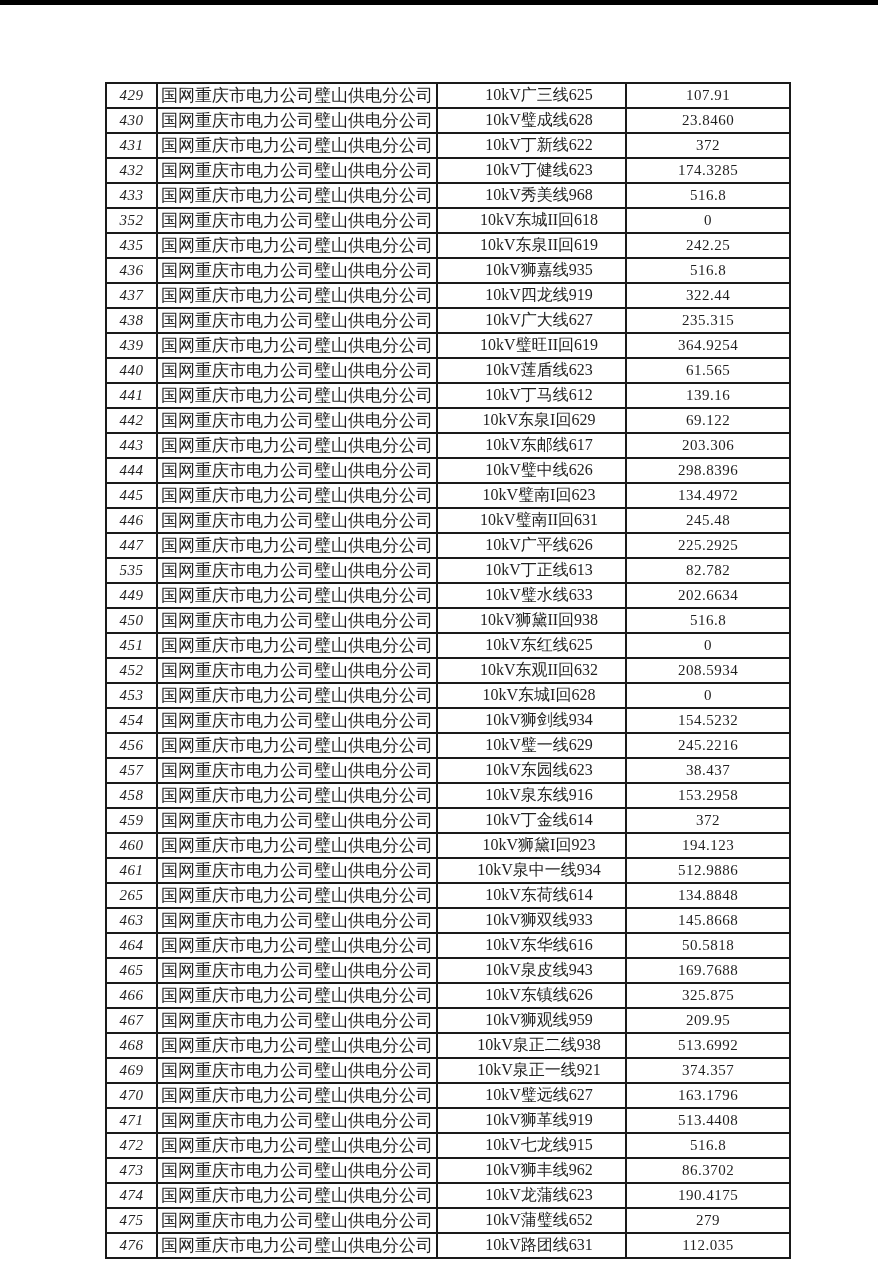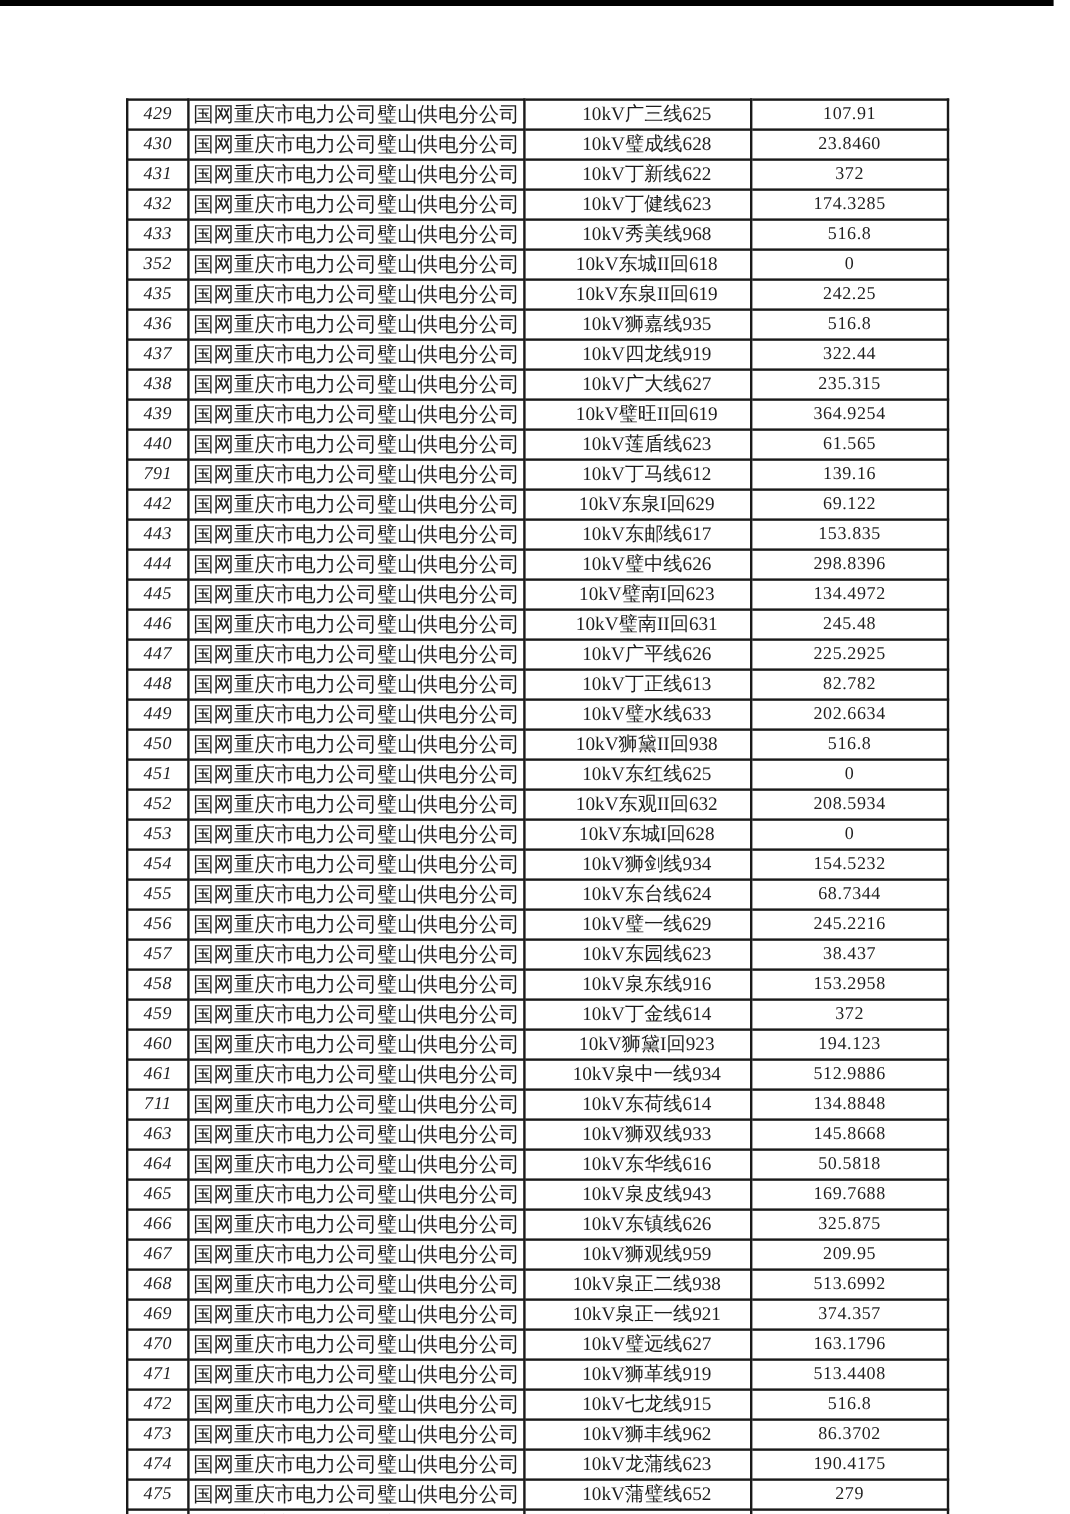--- a/index.html
+++ b/index.html
@@ -129,36 +129,36 @@
     <td class="cell-line">10kV璧旺II回619</td>
     <td class="cell-val">364.9254</td>
   </tr>
       <tr>
     <td class="cell-no">440</td>
     <td class="cell-co">国网重庆市电力公司璧山供电分公司</td>
     <td class="cell-line">10kV莲盾线623</td>
     <td class="cell-val">61.565</td>
   </tr>
       <tr>
-    <td class="cell-no">791</td>
+    <td class="cell-no">441</td>
     <td class="cell-co">国网重庆市电力公司璧山供电分公司</td>
     <td class="cell-line">10kV丁马线612</td>
     <td class="cell-val">139.16</td>
   </tr>
       <tr>
     <td class="cell-no">442</td>
     <td class="cell-co">国网重庆市电力公司璧山供电分公司</td>
     <td class="cell-line">10kV东泉I回629</td>
     <td class="cell-val">69.122</td>
   </tr>
       <tr>
     <td class="cell-no">443</td>
     <td class="cell-co">国网重庆市电力公司璧山供电分公司</td>
     <td class="cell-line">10kV东邮线617</td>
-    <td class="cell-val">153.835</td>
+    <td class="cell-val">203.306</td>
   </tr>
       <tr>
     <td class="cell-no">444</td>
     <td class="cell-co">国网重庆市电力公司璧山供电分公司</td>
     <td class="cell-line">10kV璧中线626</td>
     <td class="cell-val">298.8396</td>
   </tr>
       <tr>
     <td class="cell-no">445</td>
     <td class="cell-co">国网重庆市电力公司璧山供电分公司</td>
@@ -171,21 +171,21 @@
     <td class="cell-line">10kV璧南II回631</td>
     <td class="cell-val">245.48</td>
   </tr>
       <tr>
     <td class="cell-no">447</td>
     <td class="cell-co">国网重庆市电力公司璧山供电分公司</td>
     <td class="cell-line">10kV广平线626</td>
     <td class="cell-val">225.2925</td>
   </tr>
       <tr>
-    <td class="cell-no">448</td>
+    <td class="cell-no">535</td>
     <td class="cell-co">国网重庆市电力公司璧山供电分公司</td>
     <td class="cell-line">10kV丁正线613</td>
     <td class="cell-val">82.782</td>
   </tr>
       <tr>
     <td class="cell-no">449</td>
     <td class="cell-co">国网重庆市电力公司璧山供电分公司</td>
     <td class="cell-line">10kV璧水线633</td>
     <td class="cell-val">202.6634</td>
   </tr>
@@ -213,26 +213,20 @@
     <td class="cell-line">10kV东城I回628</td>
     <td class="cell-val">0</td>
   </tr>
       <tr>
     <td class="cell-no">454</td>
     <td class="cell-co">国网重庆市电力公司璧山供电分公司</td>
     <td class="cell-line">10kV狮剑线934</td>
     <td class="cell-val">154.5232</td>
   </tr>
       <tr>
-    <td class="cell-no">455</td>
-    <td class="cell-co">国网重庆市电力公司璧山供电分公司</td>
-    <td class="cell-line">10kV东台线624</td>
-    <td class="cell-val">68.7344</td>
-  </tr>
-      <tr>
     <td class="cell-no">456</td>
     <td class="cell-co">国网重庆市电力公司璧山供电分公司</td>
     <td class="cell-line">10kV璧一线629</td>
     <td class="cell-val">245.2216</td>
   </tr>
       <tr>
     <td class="cell-no">457</td>
     <td class="cell-co">国网重庆市电力公司璧山供电分公司</td>
     <td class="cell-line">10kV东园线623</td>
     <td class="cell-val">38.437</td>
@@ -255,21 +249,21 @@
     <td class="cell-line">10kV狮黛I回923</td>
     <td class="cell-val">194.123</td>
   </tr>
       <tr>
     <td class="cell-no">461</td>
     <td class="cell-co">国网重庆市电力公司璧山供电分公司</td>
     <td class="cell-line">10kV泉中一线934</td>
     <td class="cell-val">512.9886</td>
   </tr>
       <tr>
-    <td class="cell-no">711</td>
+    <td class="cell-no">265</td>
     <td class="cell-co">国网重庆市电力公司璧山供电分公司</td>
     <td class="cell-line">10kV东荷线614</td>
     <td class="cell-val">134.8848</td>
   </tr>
       <tr>
     <td class="cell-no">463</td>
     <td class="cell-co">国网重庆市电力公司璧山供电分公司</td>
     <td class="cell-line">10kV狮双线933</td>
     <td class="cell-val">145.8668</td>
   </tr>

